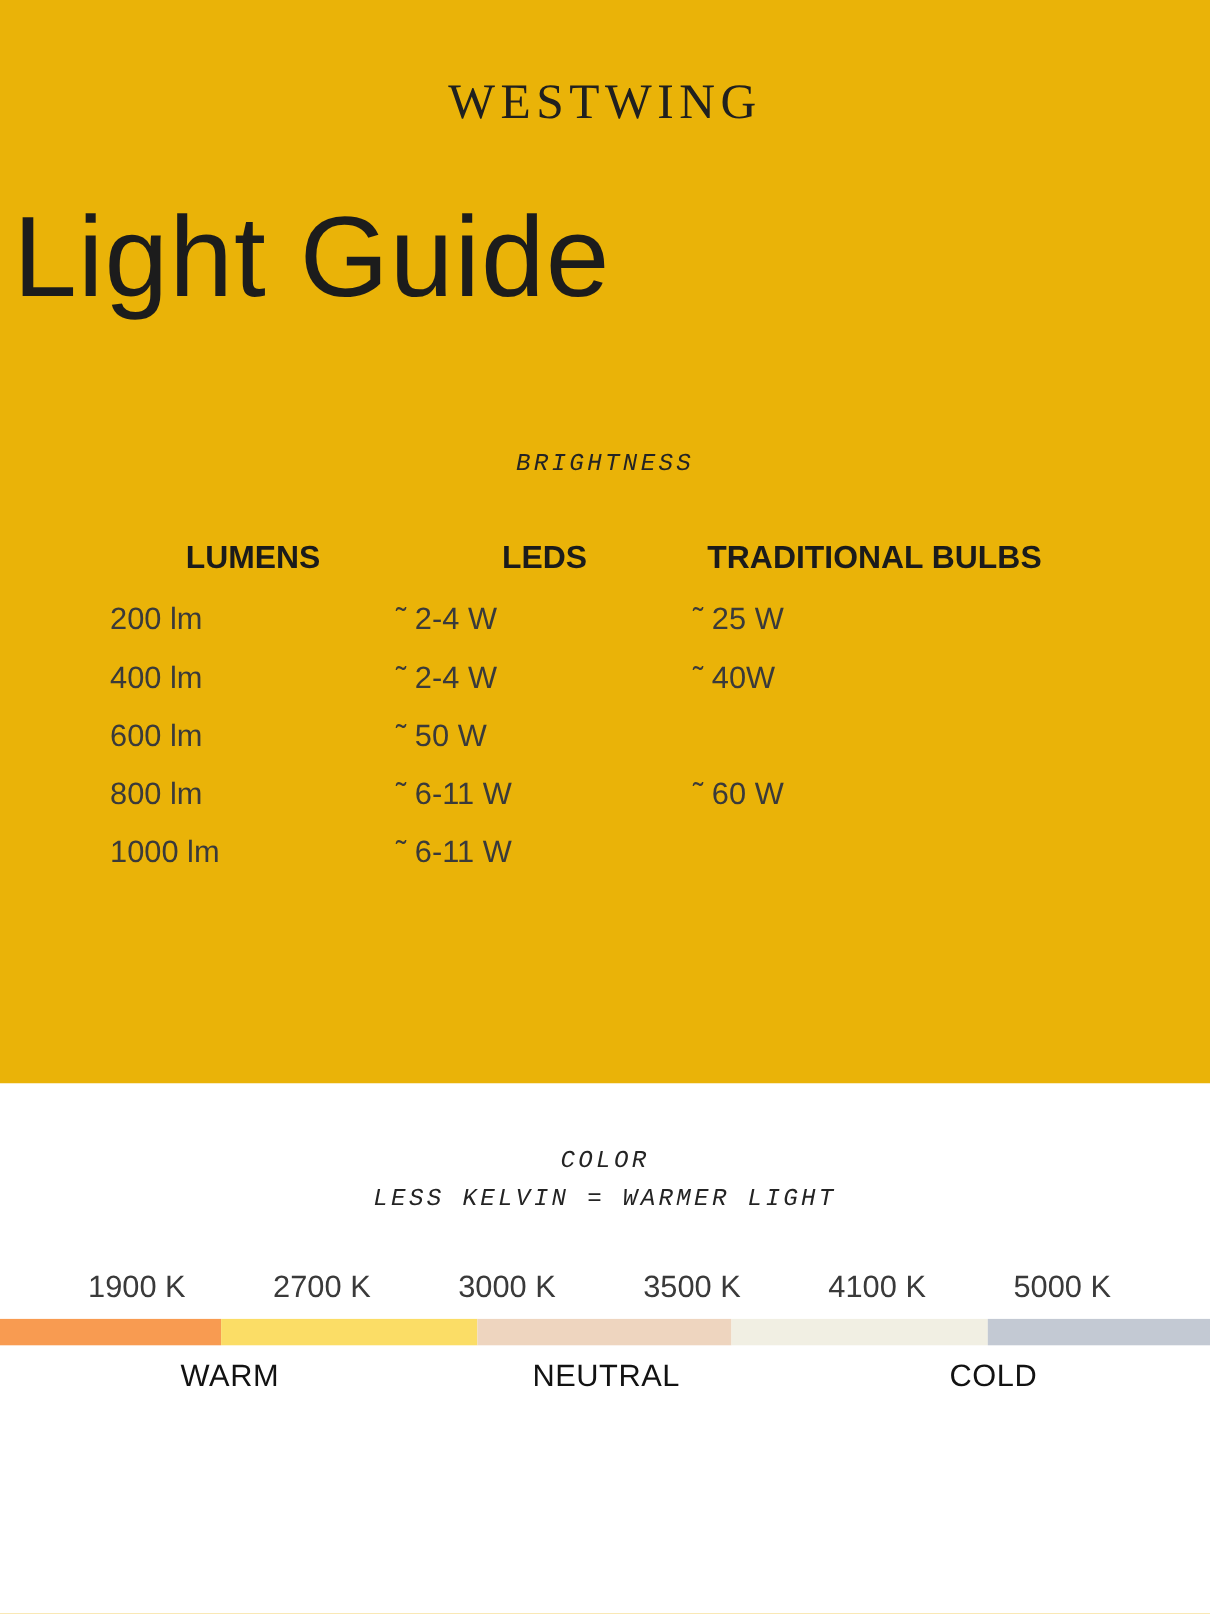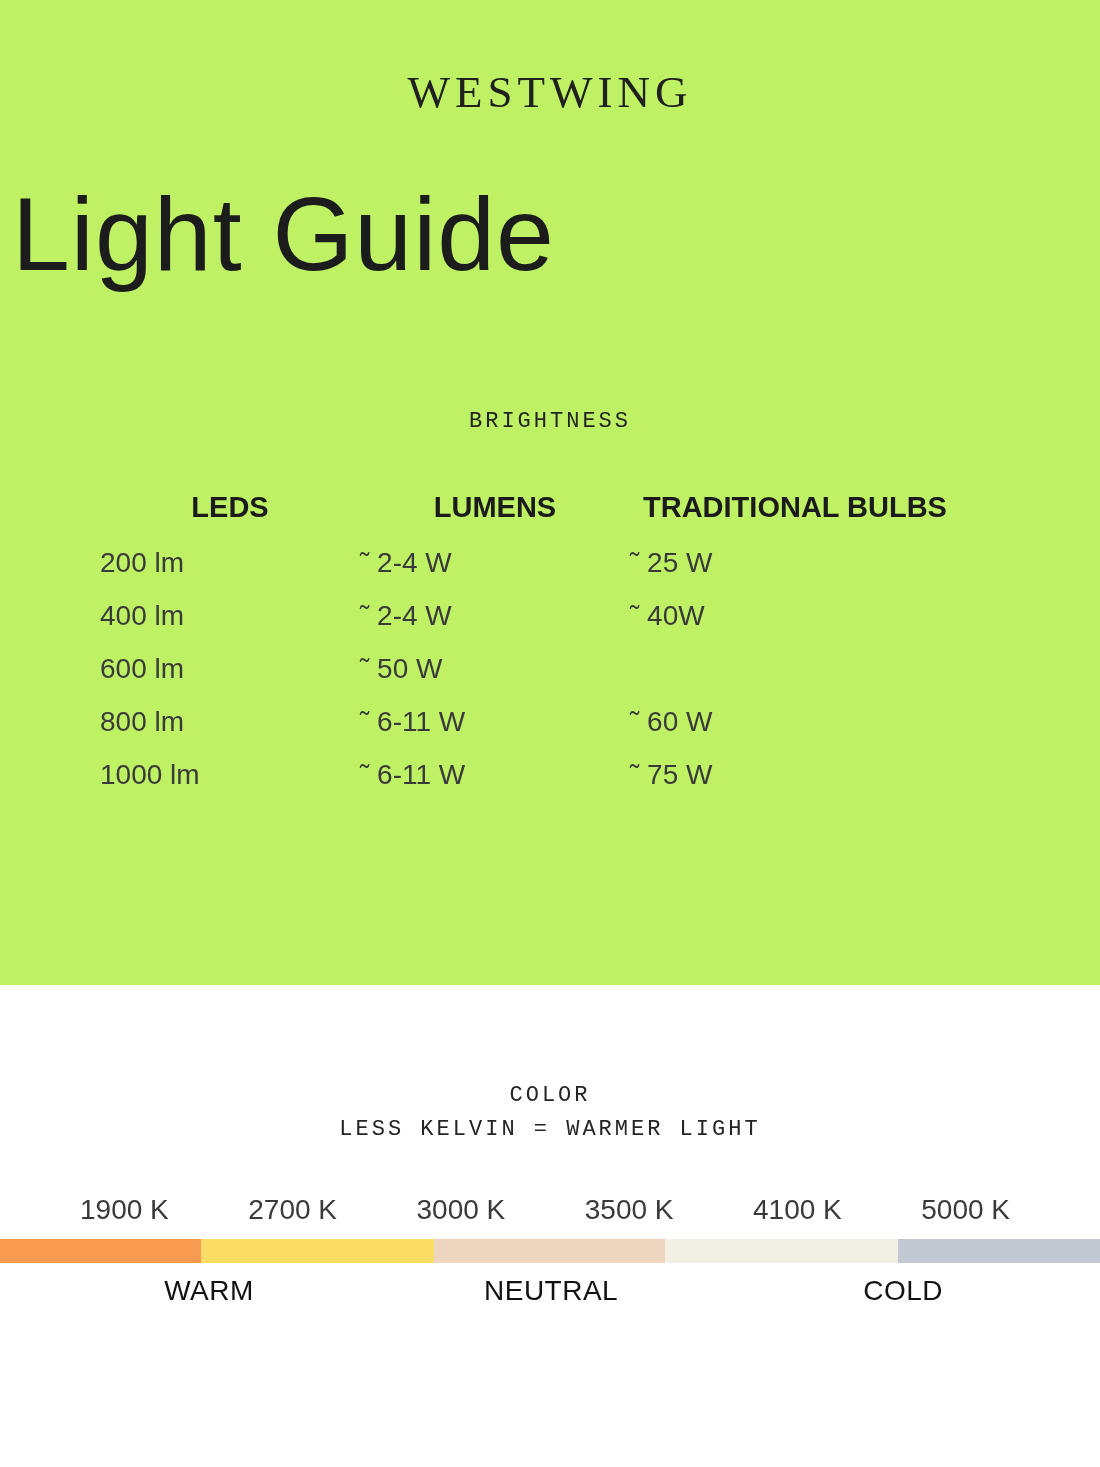--- a/index.html
+++ b/index.html
@@ -8,21 +8,21 @@
     width: 1100px;
     height: 1467px;
     background: #ffffff;
     font-family: "Liberation Sans", sans-serif;
     color: #1f1f1f;
     overflow: hidden;
   }
 
   
   .top-panel {
-    background: #bef264;
+    background: #eab308;
     height: 985px;
     padding-top: 66px;
   }
   .brand {
     font-family: "Liberation Serif", serif;
     font-size: 45px;
     letter-spacing: 5px;
     text-align: center;
     color: #20201f;
   }
@@ -36,20 +36,21 @@
     line-height: 1.05;
   }
 
   .mono {
     font-family: "Liberation Mono", monospace;
     font-size: 22px;
     letter-spacing: 3px;
     text-align: center;
     color: #242424;
     line-height: 30px;
+    font-style: italic;
   }
   .section-heading { margin-top: 118px; }
   .section-subheading { margin-top: 4px; }
 
   
   .bright-table {
     margin-top: 54px;
     padding-left: 100px;
   }
   .thead, .trow {
@@ -71,21 +72,21 @@
     font-size: 28px;
     text-align: left;
     white-space: nowrap;
     color: #3a3a3a;
   }
 
   
   .bottom-panel {
     background: #ffffff;
     height: 412px;
-    padding-top: 96px;
+    padding-top: 56px;
   }
   .kelvin-row {
     display: flex;
     justify-content: space-between;
     padding: 0 90px 0 80px;
     margin-top: 49px;
   }
   .kelvin-label {
     font-size: 28px;
     color: #3a3a3a;
@@ -120,22 +121,22 @@
 <body>
 
 <div class="top-panel">
   <div class="brand">WESTWING</div>
   <h1 class="page-title">Light Guide</h1>
 
   <div class="mono section-heading">BRIGHTNESS</div>
 
   <div class="bright-table">
     <div class="thead">
+      <div class="th">LUMENS</div>
       <div class="th">LEDS</div>
-      <div class="th">LUMENS</div>
       <div class="th">TRADITIONAL BULBS</div>
     </div>
 
     <div class="trow">
       <div class="td">200 lm</div>
       <div class="td">˜ 2-4 W</div>
       <div class="td">˜ 25 W</div>
     </div>
     <div class="trow">
       <div class="td">400 lm</div>
@@ -147,21 +148,20 @@
       <div class="td">˜ 50 W</div>
     </div>
     <div class="trow">
       <div class="td">800 lm</div>
       <div class="td">˜ 6-11 W</div>
       <div class="td">˜ 60 W</div>
     </div>
     <div class="trow">
       <div class="td">1000 lm</div>
       <div class="td">˜ 6-11 W</div>
-      <div class="td">˜ 75 W</div>
     </div>
   </div>
 </div>
 
 <div class="bottom-panel">
   <div class="mono">COLOR</div>
   <div class="mono section-subheading">LESS KELVIN = WARMER LIGHT</div>
 
   <div class="kelvin-row">
     <span class="kelvin-label">1900 K</span>

